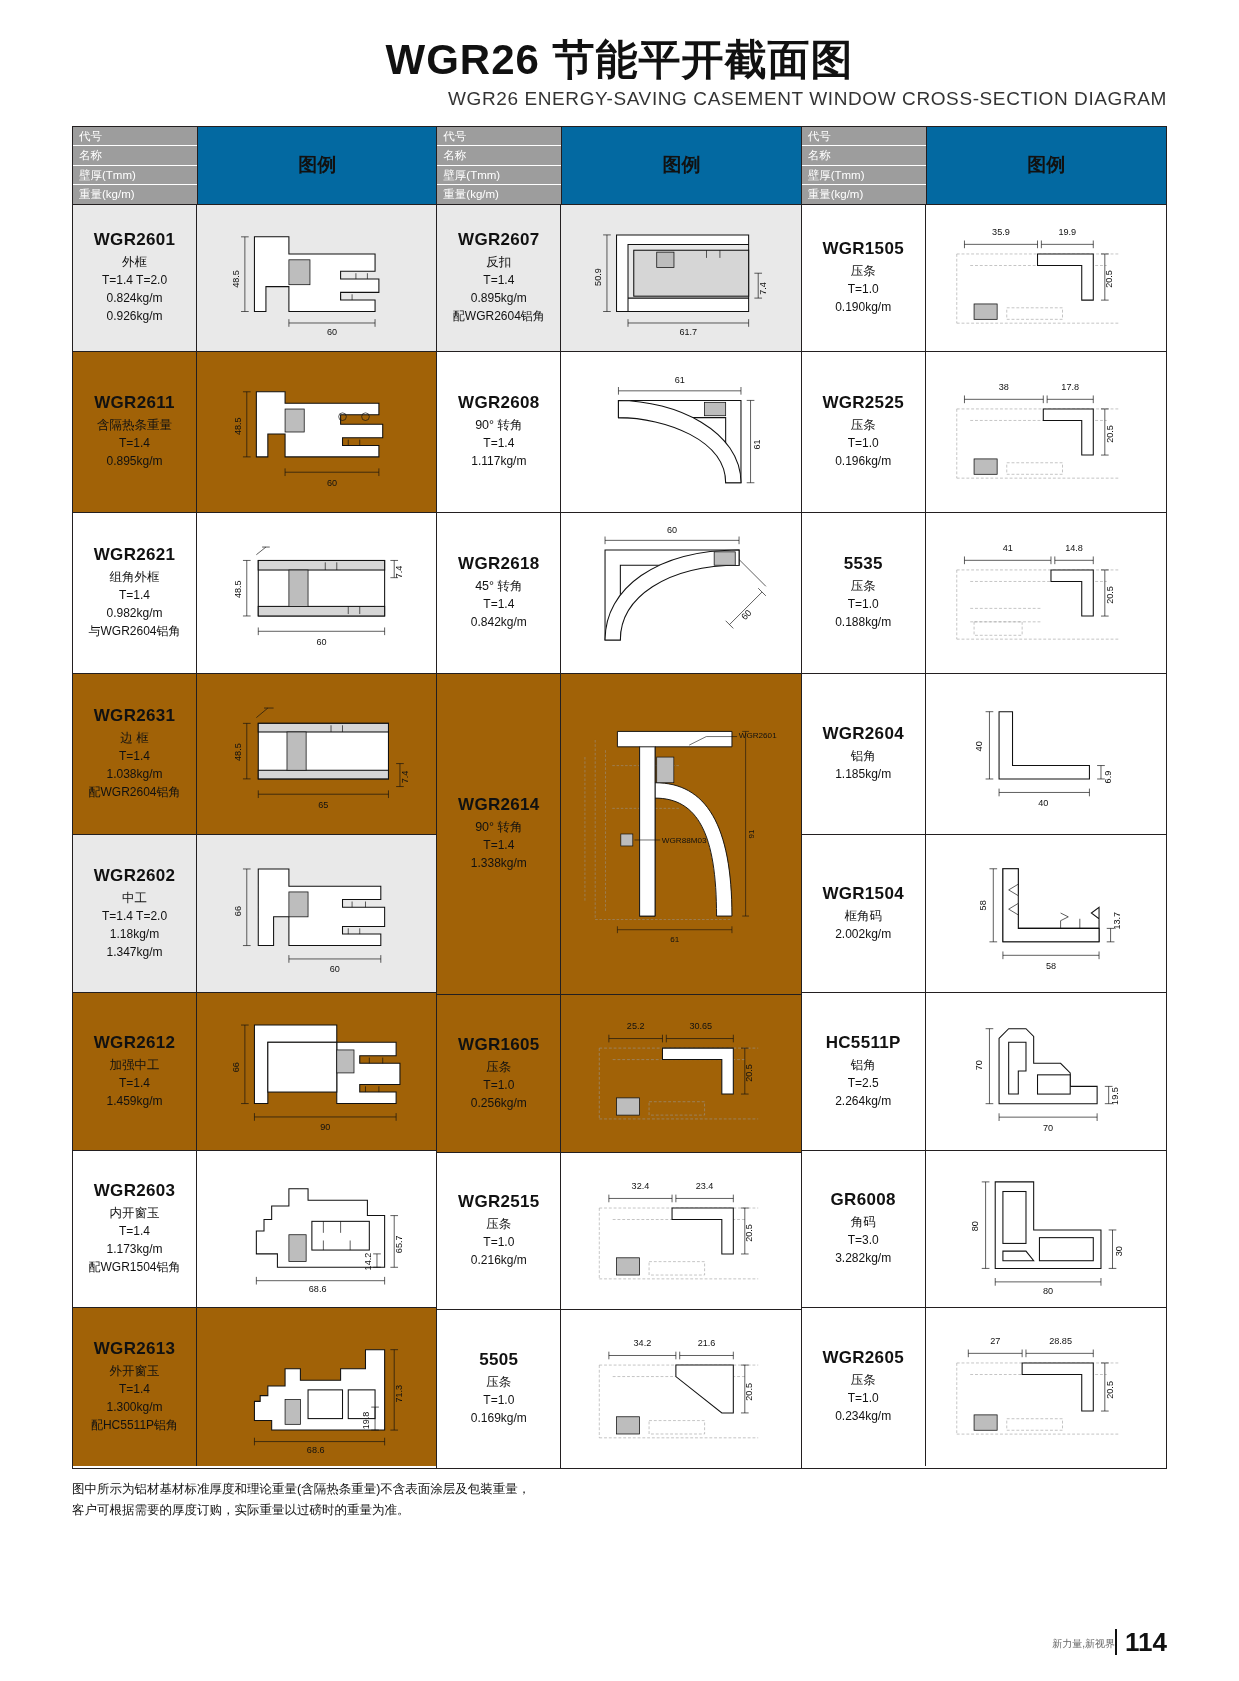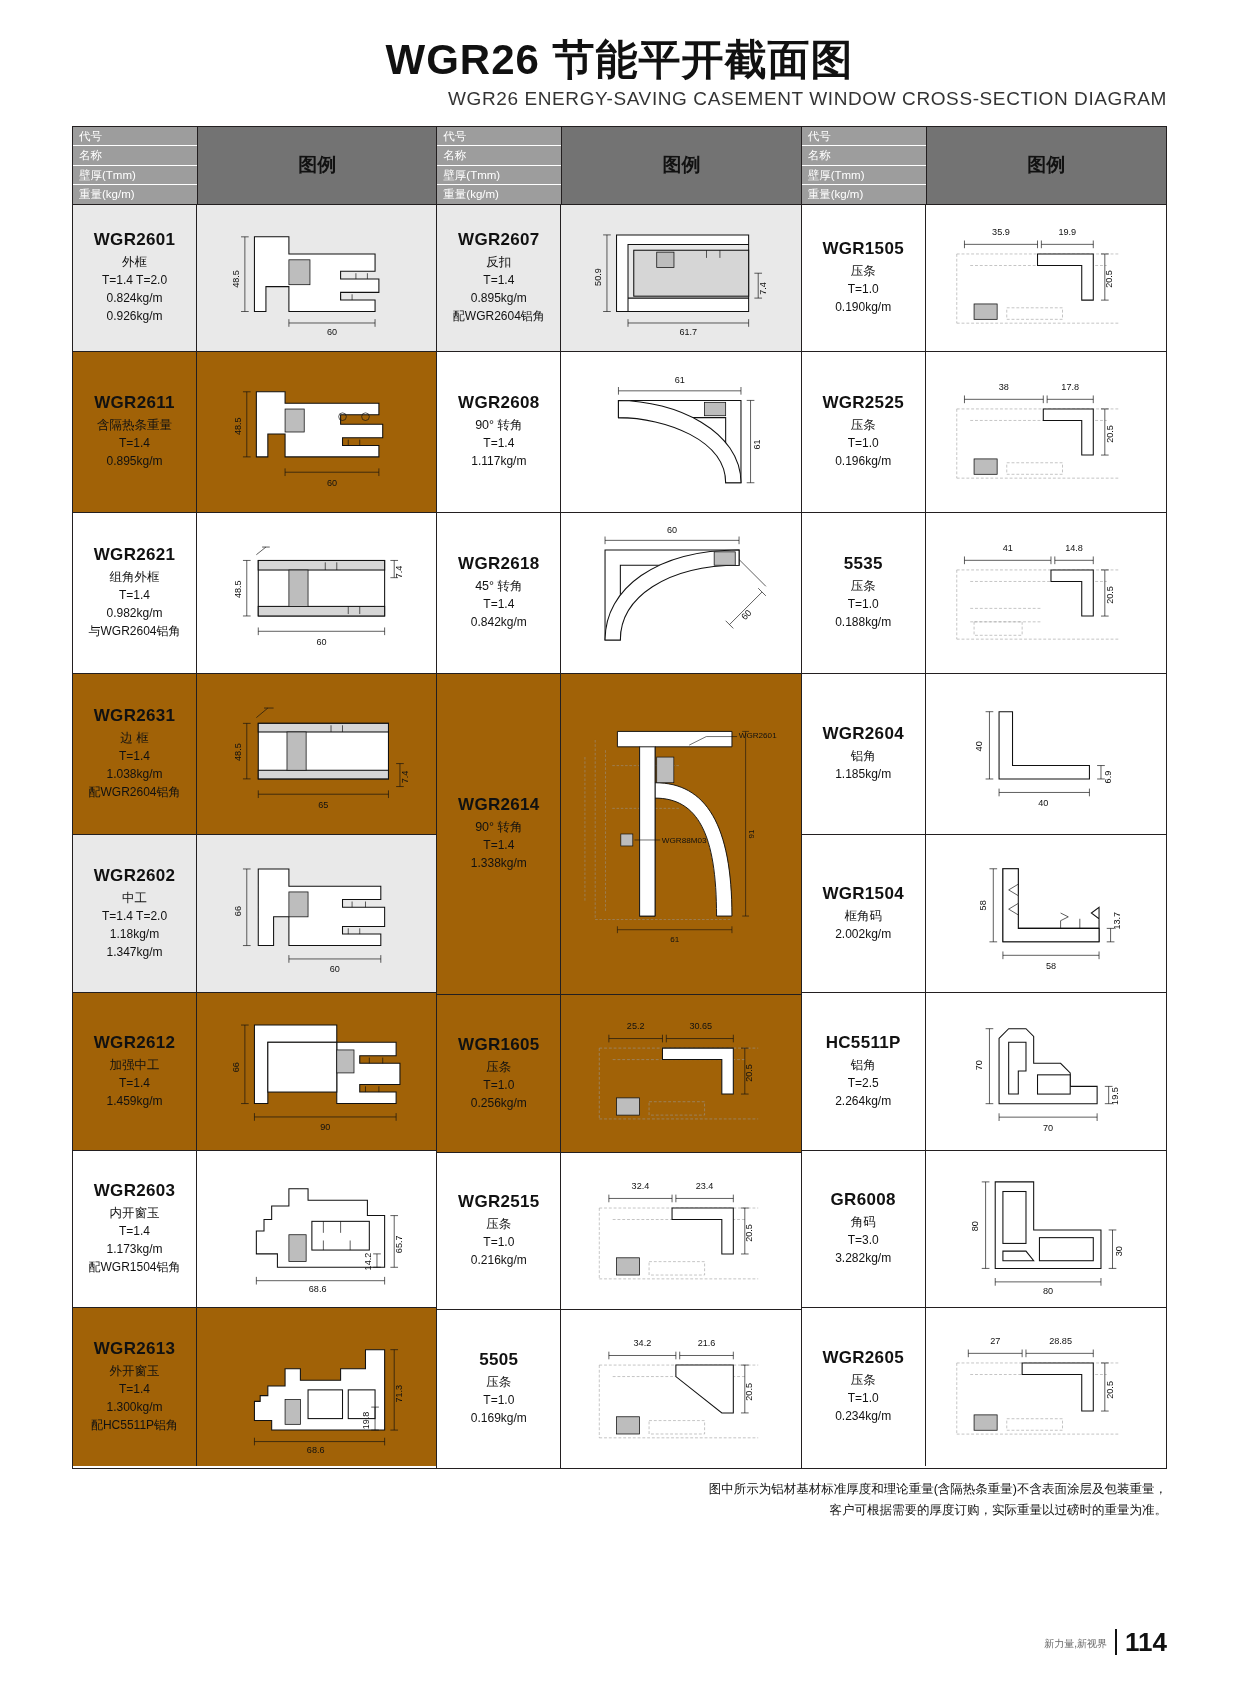--- a/index.html
+++ b/index.html
@@ -31,21 +31,21 @@
 
   
   .headrow{display:grid;grid-template-columns:124px 1fr;border-bottom:1.5px solid #231f20;}
   .headlabels{display:flex;flex-direction:column;}
   .headlabels div{
     background:#9d9d9d;color:#fff;font-size:11.5px;
     padding:2px 6px;border-bottom:1px solid #fff;line-height:1.25;
   }
   .headlabels div:last-child{border-bottom:none;}
   .headfig{
-    background:#737373;display:flex;align-items:center;justify-content:center;
+    background:#0369a1;display:flex;align-items:center;justify-content:center;
     font-size:19px;font-weight:bold;color:#111;border-left:1.5px solid #231f20;
   }
 
   
   .row{display:grid;grid-template-columns:124px 1fr;border-bottom:1.5px solid #231f20;}
   .row:last-child{border-bottom:none;}
   .cell-info{
     display:flex;flex-direction:column;align-items:center;justify-content:center;
     text-align:center;padding:6px 4px;border-right:1.5px solid #231f20;
   }
@@ -63,24 +63,24 @@
   .dim{font-size:9.5px;fill:#111;font-family:"Liberation Sans",sans-serif;}
   .lbl{font-size:9.5px;fill:#111;font-family:"Liberation Sans",sans-serif;}
   .ln{stroke:#111;stroke-width:0.7;fill:none;}
   .prof{fill:#ffffff;stroke:#111;stroke-width:1.1;}
   .profg{fill:#d6d6d6;stroke:#111;stroke-width:1.1;}
   .hatch{fill:#bdbdbd;stroke:#111;stroke-width:0.8;}
   .dash{stroke:#999;stroke-width:0.6;fill:none;stroke-dasharray:3 2;}
 
   
   .footnote{
-    margin-top:10px;text-align:right;font-size:12.5px;line-height:1.7;color:#111;
+    margin-top:10px;text-align:left;font-size:12.5px;line-height:1.7;color:#111;
   }
   .pagefoot{
-    position:absolute;right:72px;bottom:26px;display:flex;align-items:flex-end;gap:8px;
+    position:absolute;right:72px;bottom:26px;display:flex;align-items:flex-end;
   }
   .brand{font-size:10px;color:#666;padding-bottom:4px;}
   .pgnum{font-size:26px;font-weight:bold;color:#111;border-left:2px solid #111;padding-left:8px;line-height:1;}
 </style>
 </head>
 <body>
 
 <div class="page">
 
   <div class="header">

